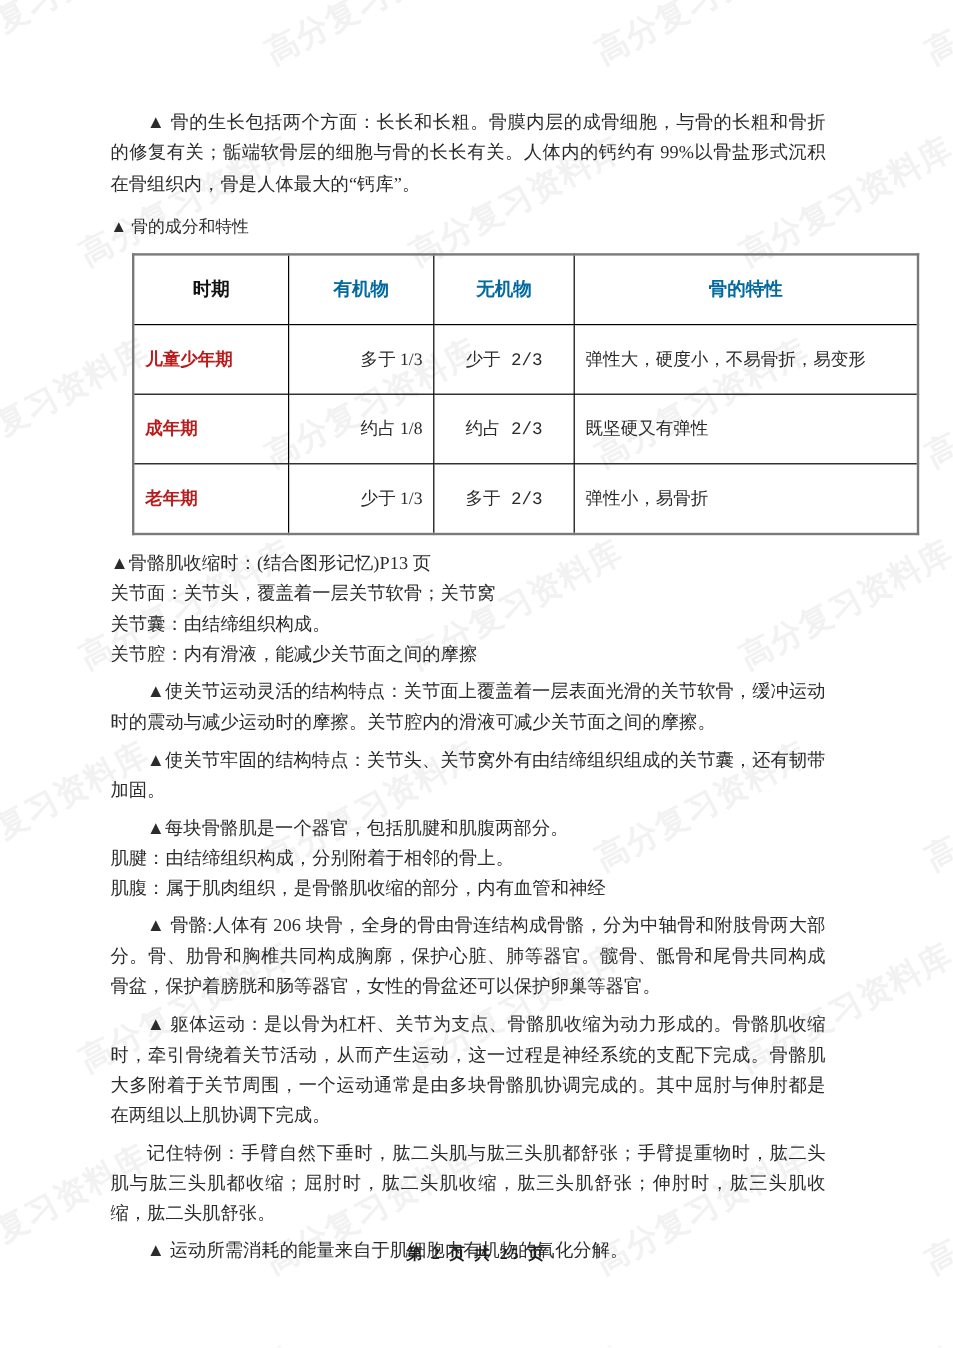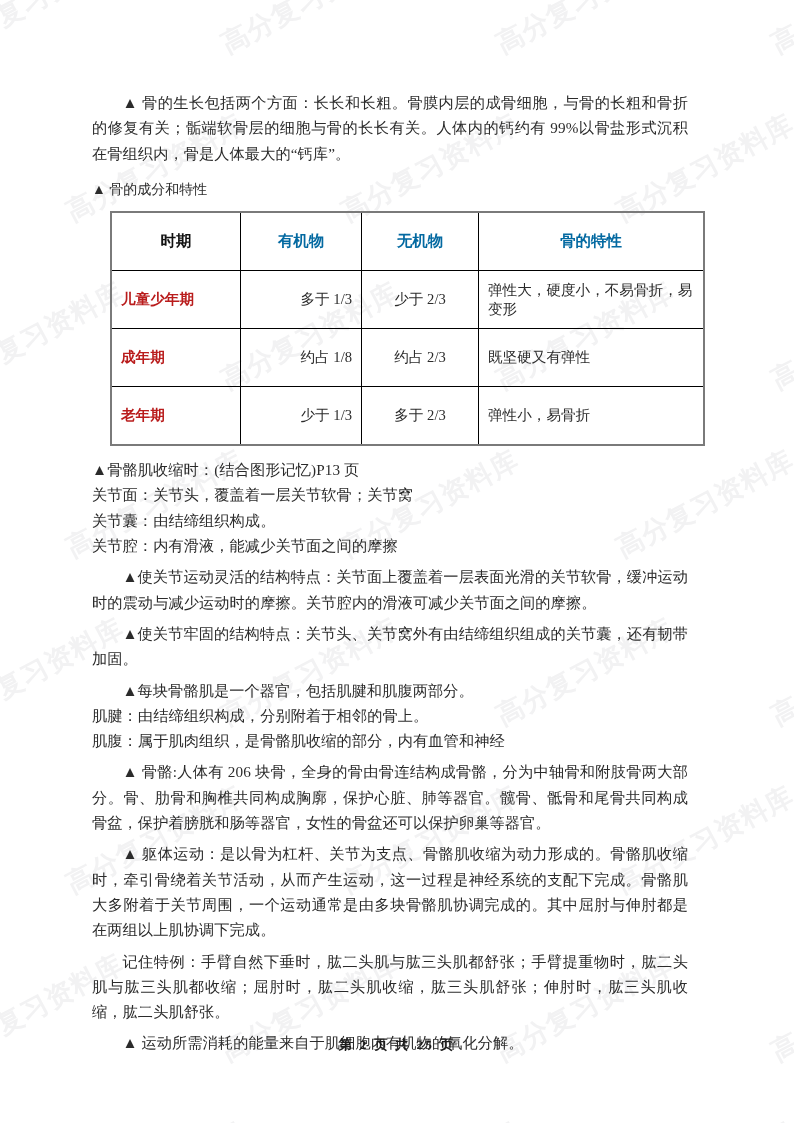--- a/index.html
+++ b/index.html
@@ -66,21 +66,21 @@
     margin: 0;
   }
 
   
   .tbl-wrap {
     margin: 9px 0 0 18px;
     width: 574px;
   }
   table.bone {
     border-collapse: collapse;
-    width: 595px;
+    width: 656px;
     table-layout: fixed;
     border: 2px solid #7a7a7a;
     padding-left: 44px;
   }
   table.bone td {
     border: 1.4px solid #000000;
     height: 57px;
     font-size: 14.6px;
     padding: 0 9px;
     vertical-align: middle;
@@ -92,21 +92,21 @@
     color: #0369a1;
   }
   td.c-period {
     width: 110px;
     text-align: left;
     font-weight: 700;
     color: #b91c1c;
     font-size: 15.2px;
   }
   td.c-org  { width: 102px; text-align: right; }
-  td.c-inorg{ width: 98px;  text-align: center; }
+  td.c-inorg{ width: 98px;  text-align: center; font-family: Liberation Mono, monospace; }
   td.c-feat { text-align: left; padding-left: 11px; }
 
   
   .footer {
     position: absolute;
     left: 0;
     top: 1036px;
     width: 794px;
     text-align: center;
     font-size: 13.4px;

